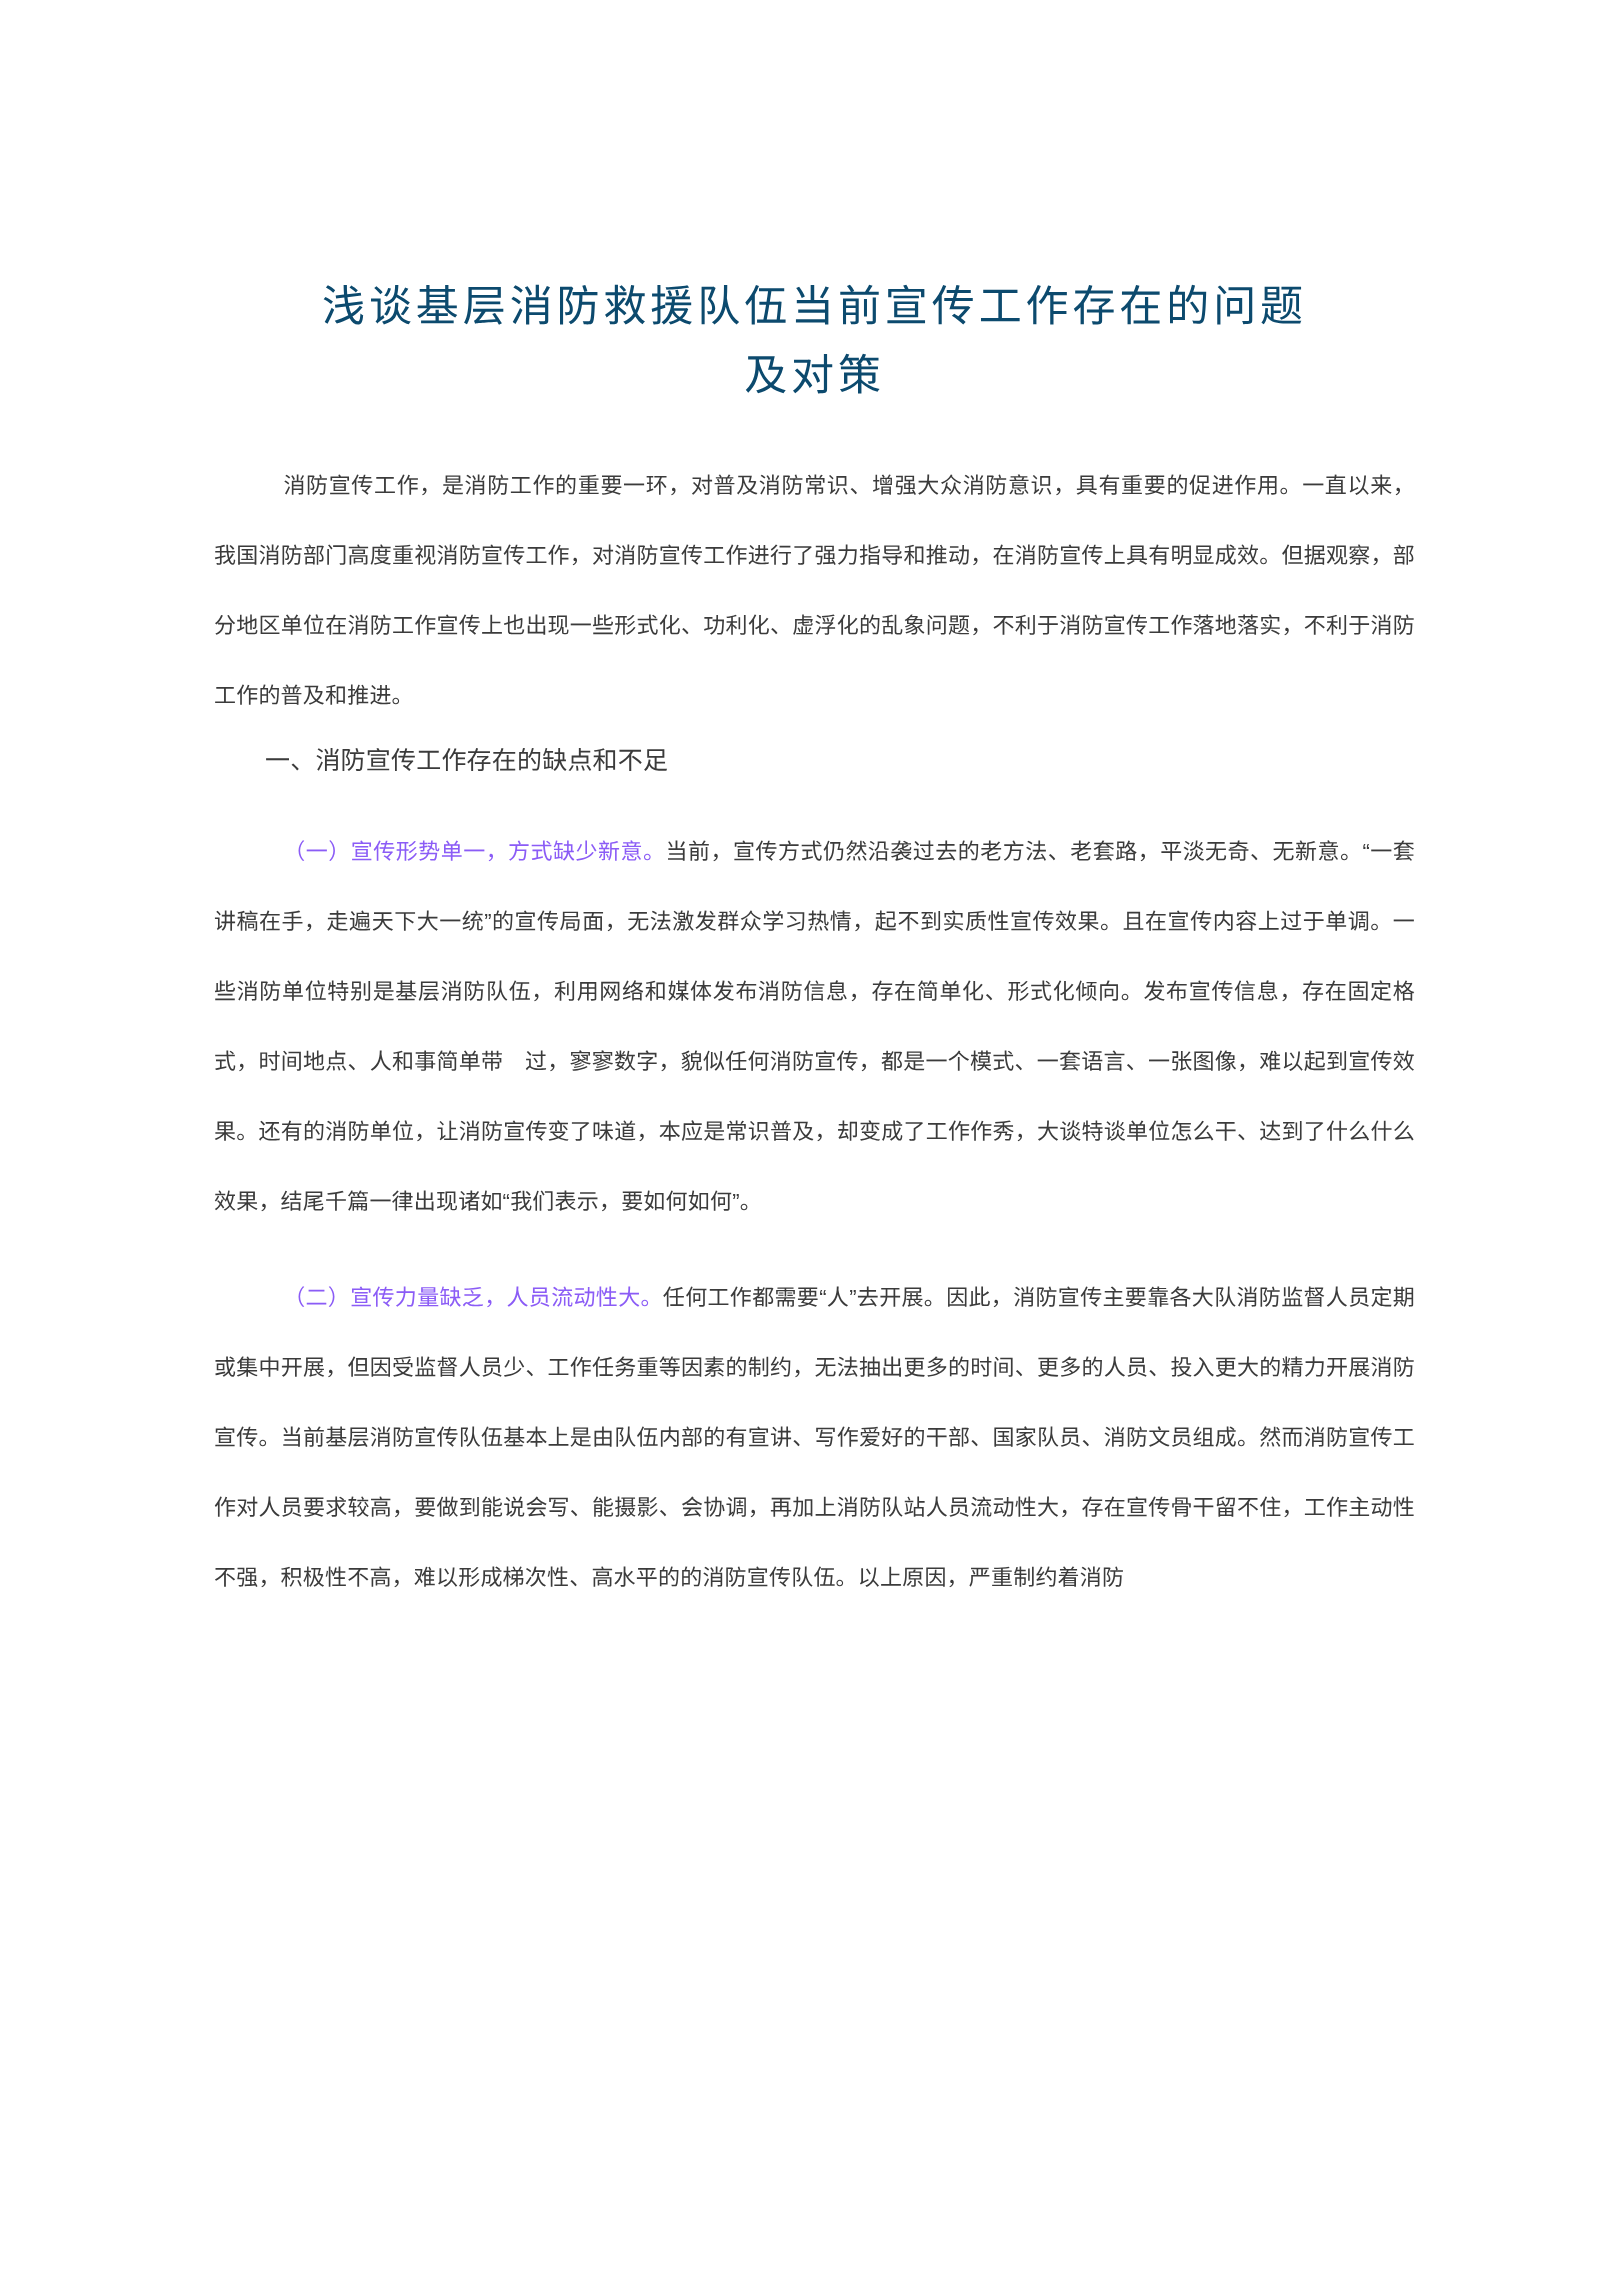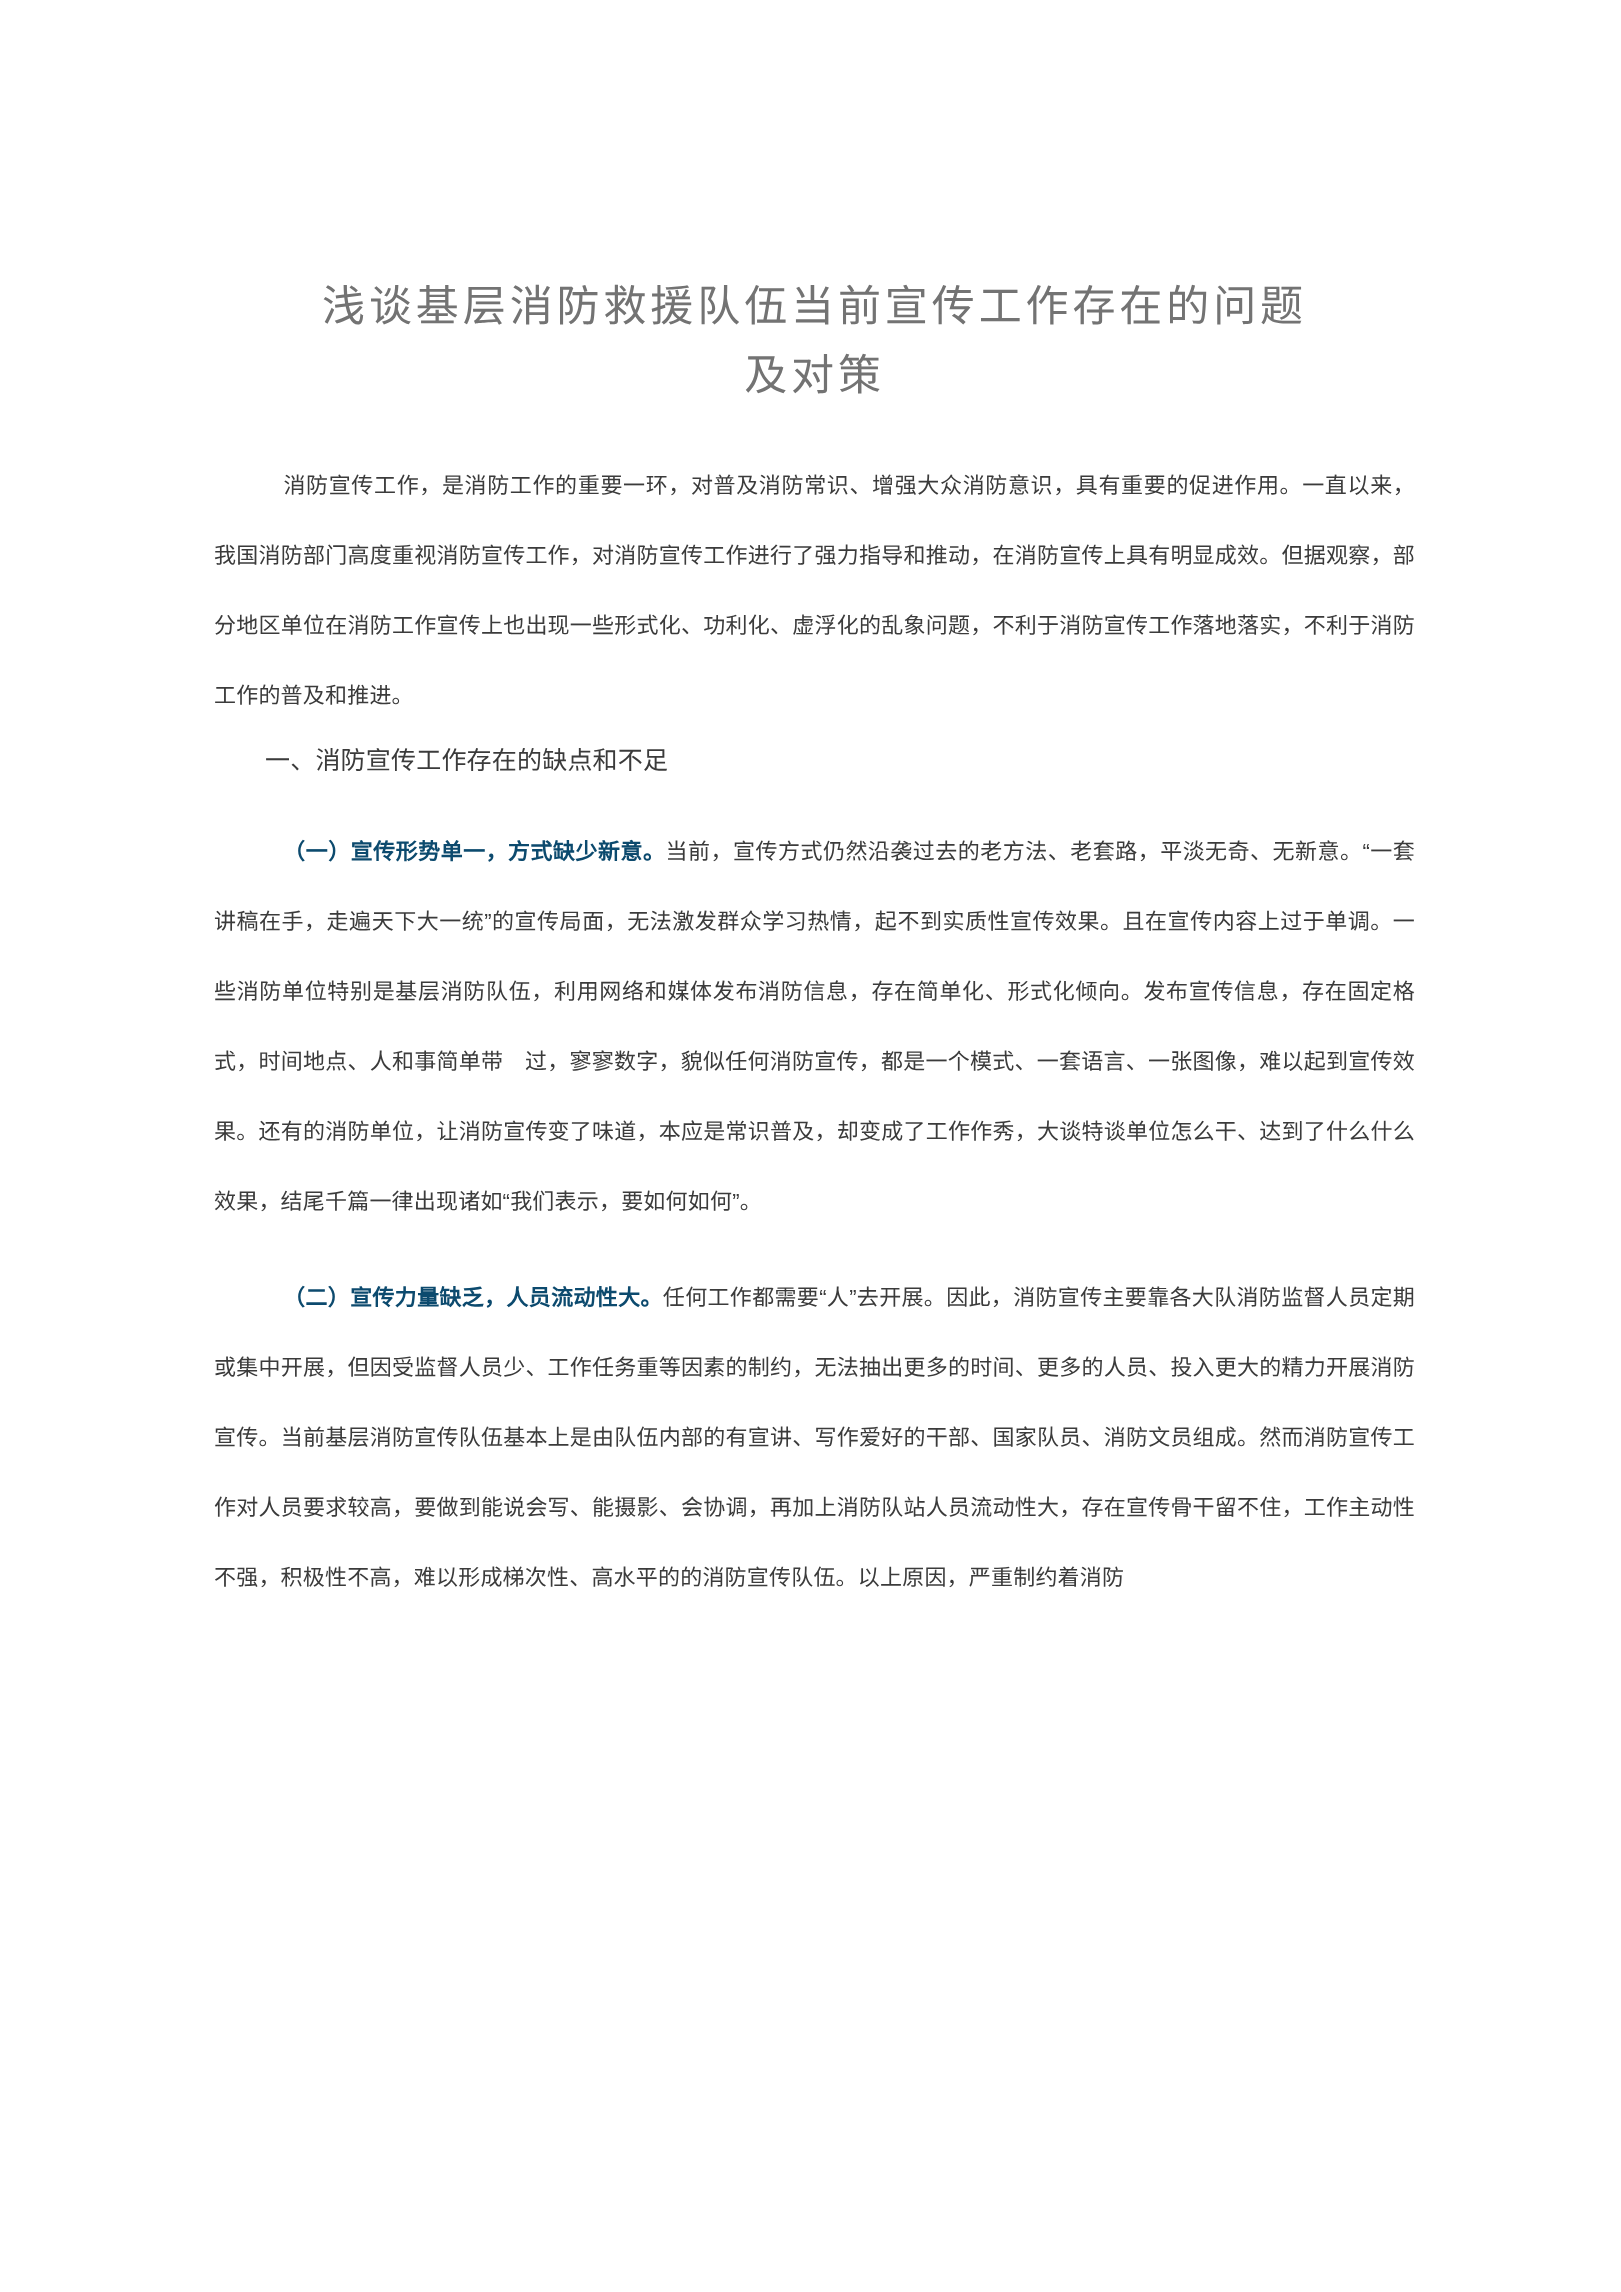--- a/index.html
+++ b/index.html
@@ -32,21 +32,21 @@
     top: 0;
     width: 1201px;
   }
 
   
   .doc-title {
     font-family: "Liberation Serif", "DejaVu Serif", serif;
     font-size: 43px;
     line-height: 69px;
     text-align: center;
-    color: #737373;
+    color: #0c4a6e;
     letter-spacing: 3.9px;
     font-weight: 400;
     margin: 0;
     padding-top: 272px;
     white-space: pre-line;
   }
 
   
   .para {
     font-size: 22px;
@@ -68,22 +68,22 @@
 
   .section-head {
     font-size: 25px;
     line-height: 59px;
     color: #3b3b3b;
     margin: 0;
     letter-spacing: 0.2px;
   }
 
   .bold {
-    font-weight: bold;
-    color: #0c4a6e;
+    font-weight: normal;
+    color: #8b5cf6;
   }
 
   .wspace { display: inline-block; width: 21.6px; }
 
   
   span[data-bind] { display: inline; }
 </style>
 </head>
 <body>
 

